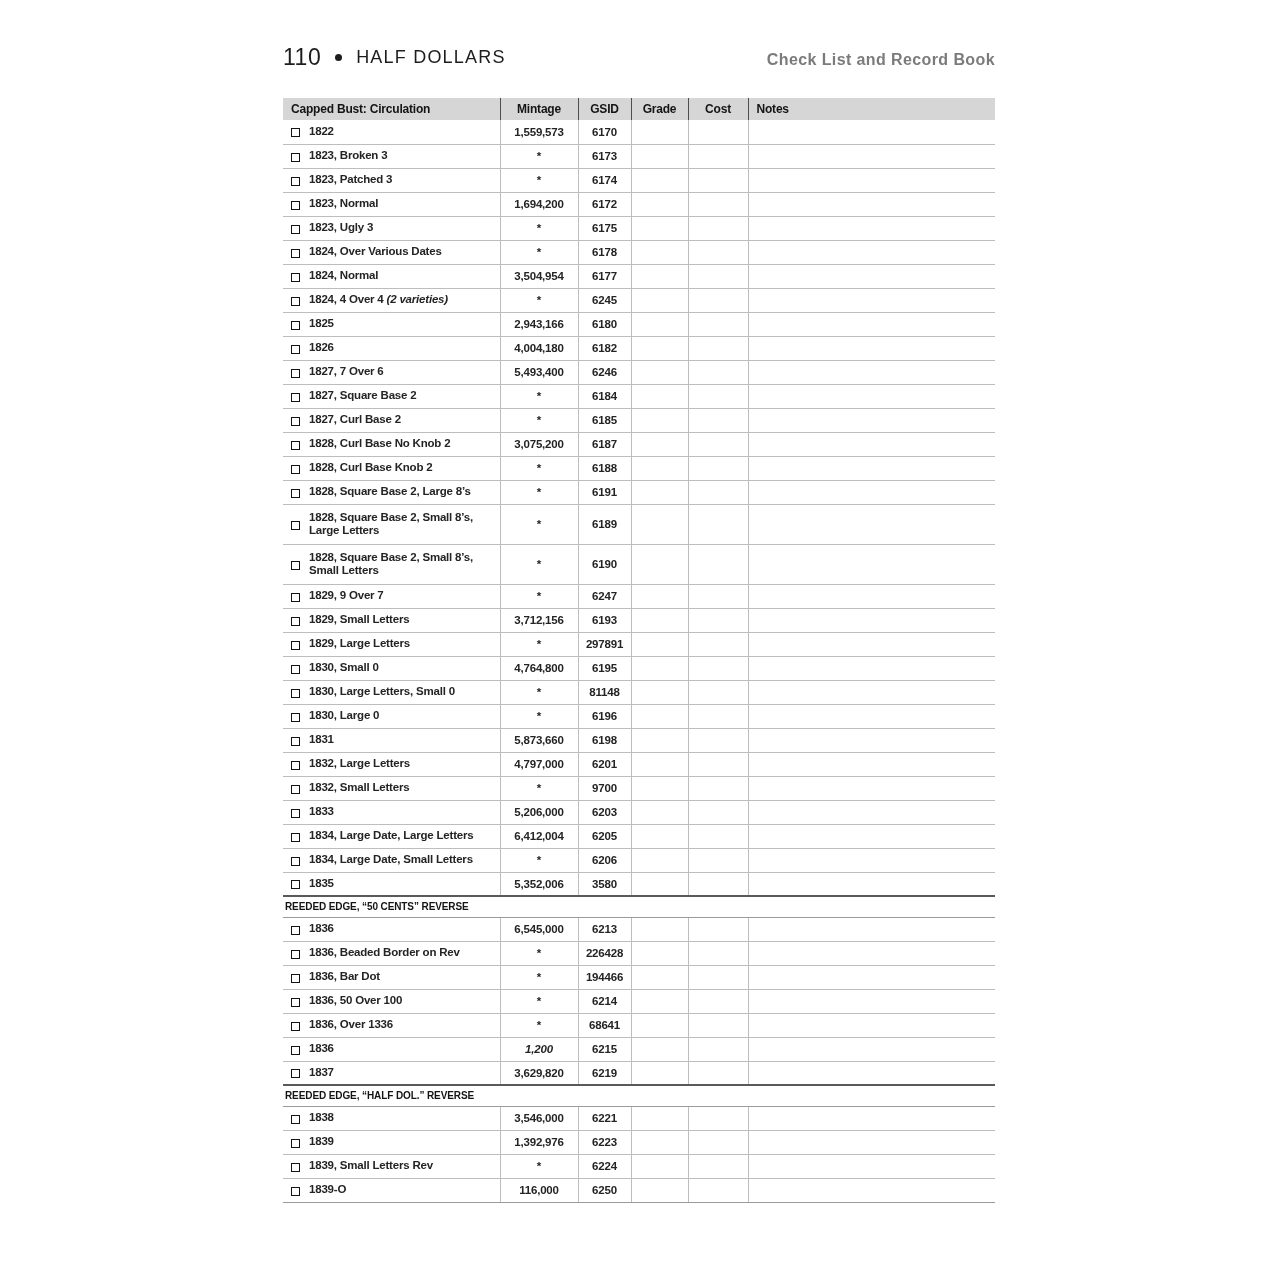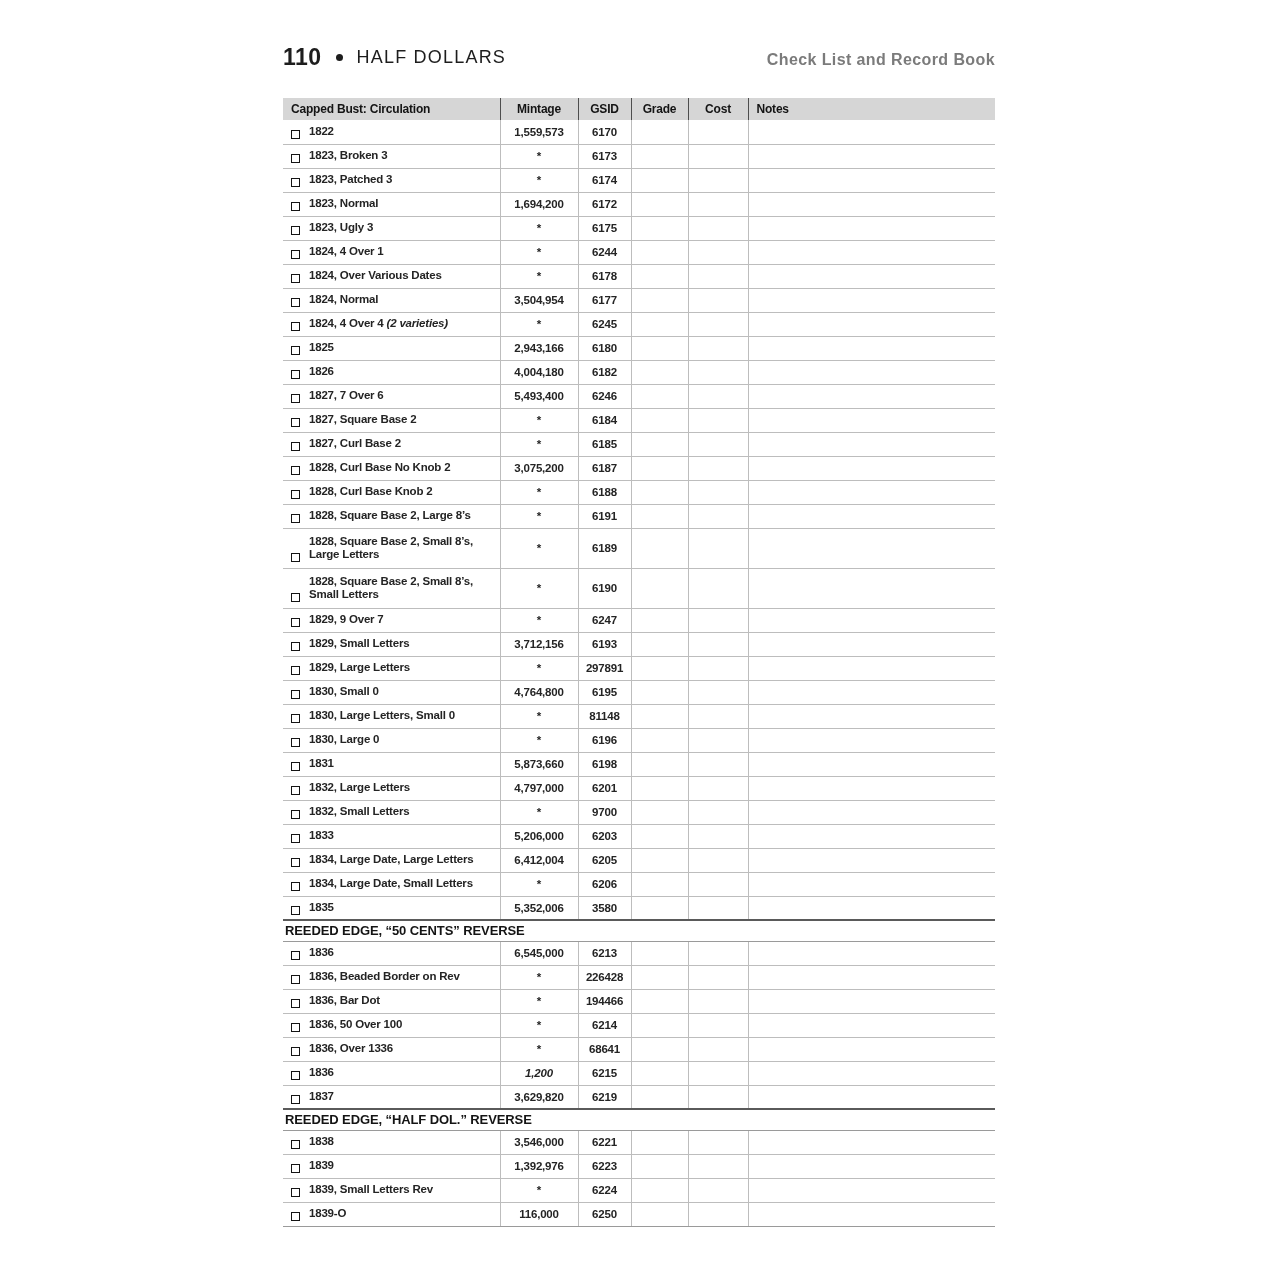--- a/index.html
+++ b/index.html
@@ -12,21 +12,21 @@
   }
   .page {
     position: absolute; left: 283px; top: 44px; width: 712px;
   }
   .page-header {
     display: flex; justify-content: space-between; align-items: baseline;
     margin-bottom: 27px;
   }
   .ph-left { display: flex; align-items: center; gap: 10px; }
   .page-number {
-    font-size: 23px; font-weight: 700; letter-spacing: 0.5px; color: #1d1d1d;
+    font-size: 23px; font-weight: 400; letter-spacing: 0.5px; color: #1d1d1d;
   }
   .dot-sep {
     width: 7px; height: 7px; border-radius: 50%; background: #1d1d1d;
     display: inline-block; margin: 0 4px;
   }
   .page-title {
     font-size: 18px; font-weight: 400; letter-spacing: 1.2px; color: #1d1d1d;
   }
   .book-title {
     font-size: 16px; font-weight: 700; letter-spacing: 0.4px; color: #7b7b7b;
@@ -49,34 +49,34 @@
   thead th:not(:last-child) { border-right: 1px solid #4d4d4d; }
   thead th.h-name, thead th.h-notes { text-align: left; padding-left: 8px; }
   tbody td {
     height: 24px; vertical-align: middle; padding: 0 5px;
     border-bottom: 1px solid #bdbdbd;
     font-weight: 700; color: #242424;
   }
   tbody tr.coin-row td:not(:last-child) { border-right: 1px solid #bdbdbd; }
   tbody tr:last-child td { border-bottom: 1px solid #9a9a9a; }
   td.t-name { padding-left: 8px; }
-  .name-wrap { display: flex; align-items: flex-end; }
+  .name-wrap { display: flex; align-items: center; }
   .cb {
     flex: 0 0 auto; width: 9px; height: 9px;
     border: 1.6px solid #141414; margin-right: 9px; margin-top: 2px;
     background: #fff; display: inline-block;
   }
   .nm { line-height: 13.5px; }
   .nm i { font-weight: 700; }
   td.t-mint, td.t-gsid { text-align: center; }
   td.t-mint.ital { font-style: italic; }
   tr.two-line td { height: 40px; }
   tr.section-row td {
     height: 21px; padding-left: 2px;
-    font-size: 13px; font-weight: 700; letter-spacing: -0.1px; color: #141414;
+    font-size: 10px; font-weight: 700; letter-spacing: -0.1px; color: #141414;
     border-top: 2px solid #5a5a5a;
     border-bottom: 1px solid #9a9a9a;
   }
 </style>
 </head>
 <body>
 
 <div class="page">
   <div class="page-header">
     <div class="ph-left">
@@ -169,33 +169,20 @@
           <td class="t-mint">*</td>
           <td class="t-gsid">6175</td>
           <td class="t-grade"></td>
           <td class="t-cost"></td>
           <td class="t-notes"></td>
         </tr>
         <tr class="coin-row">
           <td class="t-name">
             <span class="name-wrap">
               <span class="cb"></span>
-              <span class="nm">1824, 4 Over 1</span>
-            </span>
-          </td>
-          <td class="t-mint">*</td>
-          <td class="t-gsid">6244</td>
-          <td class="t-grade"></td>
-          <td class="t-cost"></td>
-          <td class="t-notes"></td>
-        </tr>
-        <tr class="coin-row">
-          <td class="t-name">
-            <span class="name-wrap">
-              <span class="cb"></span>
               <span class="nm">1824, Over Various Dates</span>
             </span>
           </td>
           <td class="t-mint">*</td>
           <td class="t-gsid">6178</td>
           <td class="t-grade"></td>
           <td class="t-cost"></td>
           <td class="t-notes"></td>
         </tr>
         <tr class="coin-row">

